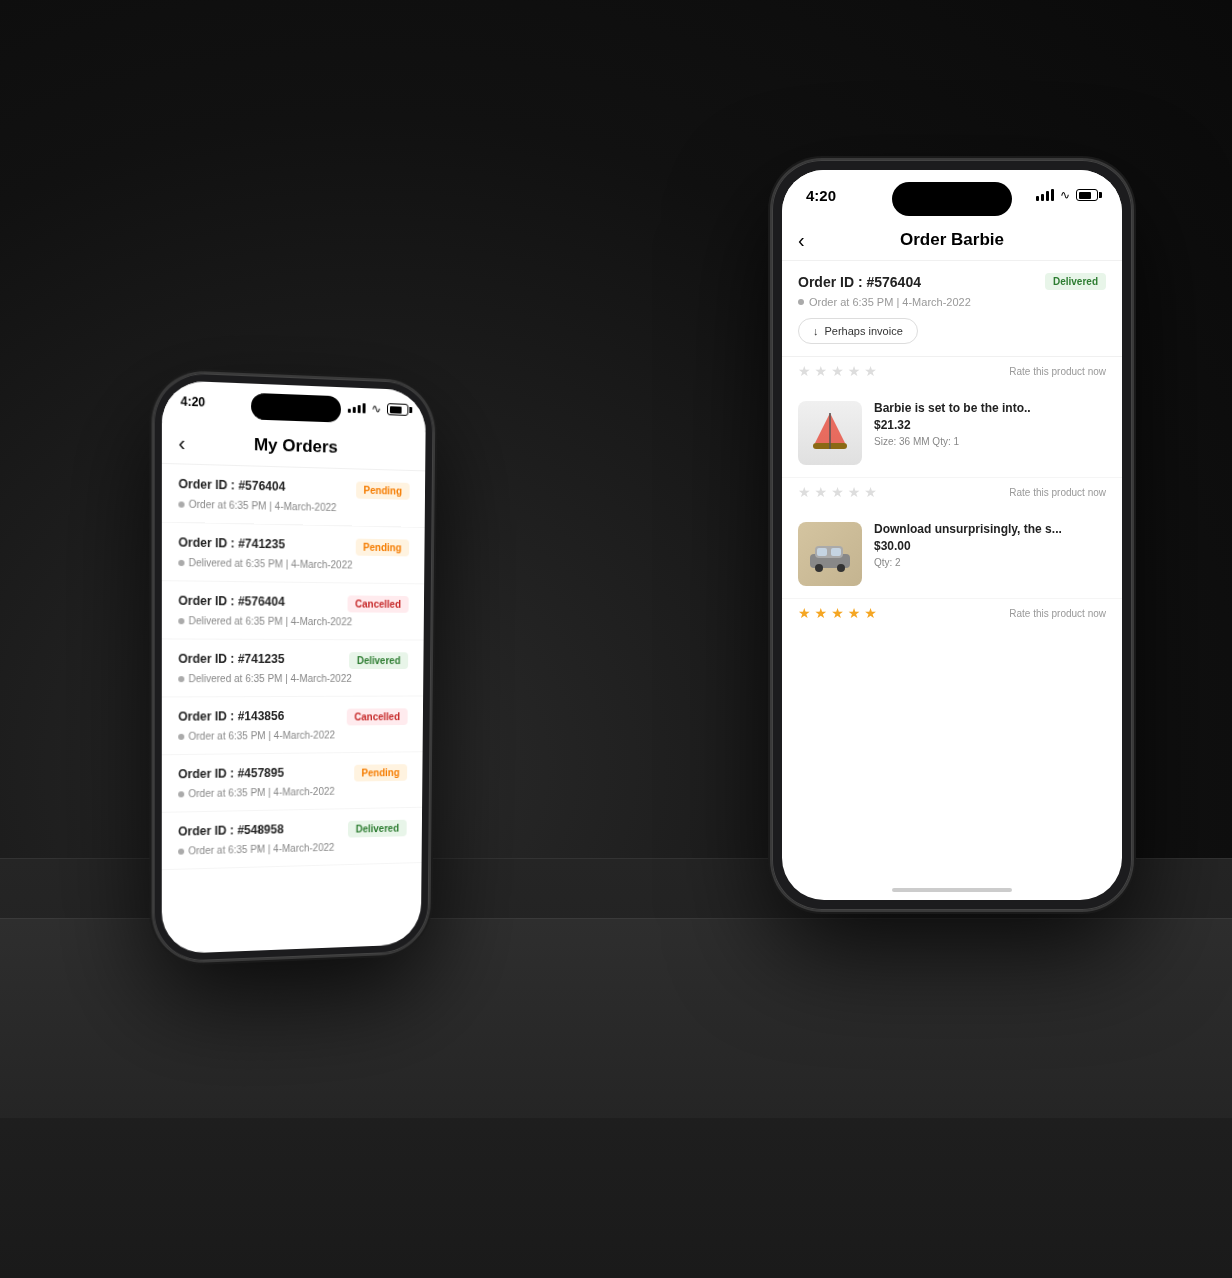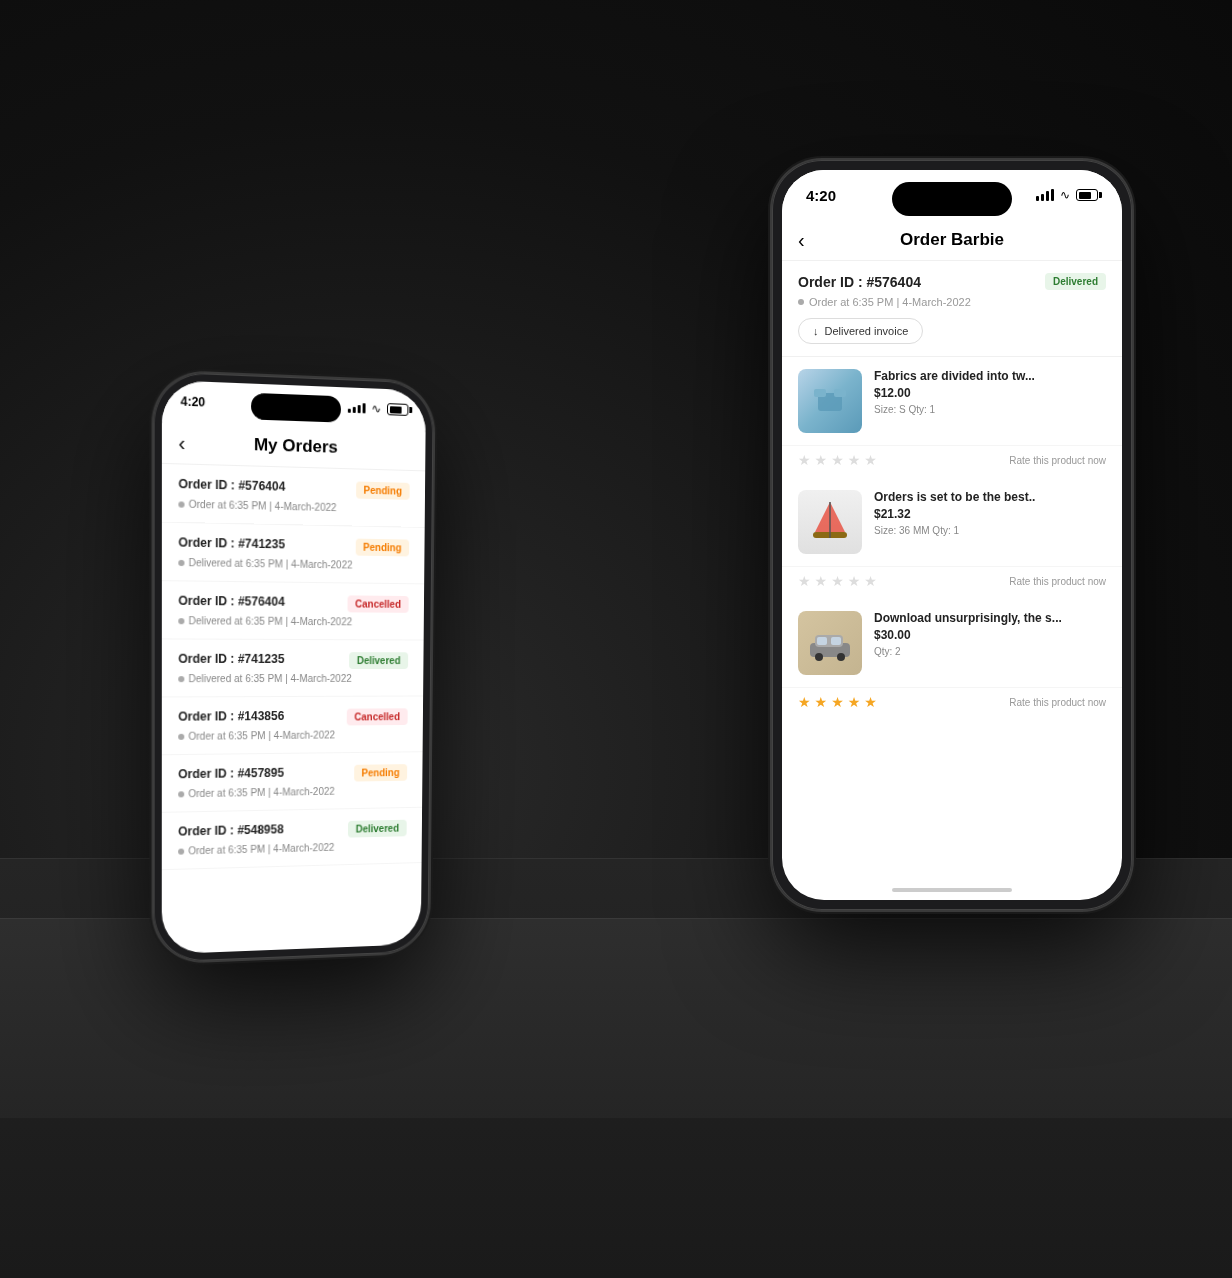--- a/index.html
+++ b/index.html
@@ -572,42 +572,26 @@
         <div class="order-detail-row">
           <span class="order-detail-id">Order ID : #576404</span>
           <span class="status-badge status-delivered">Delivered</span>
         </div>
         <div class="order-detail-date">
           <span class="order-dot"></span>
           <span>Order at 6:35 PM | 4-March-2022</span>
         </div>
         <button class="download-btn">
           <span>↓</span>
-          <span>Delivered invoice</span>
+          <span>Perhaps invoice</span>
         </button>
       </div>
 
       <div id="products-list">
       <div>
-      <div class="product-item">
-        <div class="product-img">
-                <div class="img-blue-clothes">
-        <svg width="40" height="40" viewBox="0 0 40 40">
-          <rect x="8" y="12" width="24" height="18" rx="3" fill="#5a9ab8" opacity="0.8"></rect>
-          <rect x="4" y="8" width="12" height="8" rx="2" fill="#7ab3cc"></rect>
-          <rect x="24" y="8" width="12" height="8" rx="2" fill="#7ab3cc"></rect>
-        </svg>
-      </div>
-              </div>
-        <div class="product-info">
-          <div class="product-title">Fabrics are divided into tw...</div>
-          <div class="product-price">$12.00</div>
-          <div class="product-meta">Size: S   Qty: 1</div>
-        </div>
-      </div>
       <div class="rating-row">
         <div class="stars">
                 <span class="star star-empty">★</span>
                 <span class="star star-empty">★</span>
                 <span class="star star-empty">★</span>
                 <span class="star star-empty">★</span>
                 <span class="star star-empty">★</span>
               </div>
         <span class="rate-label">Rate this product now</span>
       </div>
@@ -617,21 +601,21 @@
         <div class="product-img">
                 <div class="img-boat">
         <svg width="50" height="50" viewBox="0 0 50 50">
           <polygon points="25,5 40,35 10,35" fill="#e74c3c" opacity="0.8"></polygon>
           <rect x="8" y="35" width="34" height="6" rx="3" fill="#8B6914"></rect>
           <line x1="25" y1="5" x2="25" y2="41" stroke="#555" stroke-width="1.5"></line>
         </svg>
       </div>
               </div>
         <div class="product-info">
-          <div class="product-title">Orders is set to be the best..</div>
+          <div class="product-title">Barbie is set to be the into..</div>
           <div class="product-price">$21.32</div>
           <div class="product-meta">Size: 36 MM   Qty: 1</div>
         </div>
       </div>
       <div class="rating-row">
         <div class="stars">
                 <span class="star star-empty">★</span>
                 <span class="star star-empty">★</span>
                 <span class="star star-empty">★</span>
                 <span class="star star-empty">★</span>

